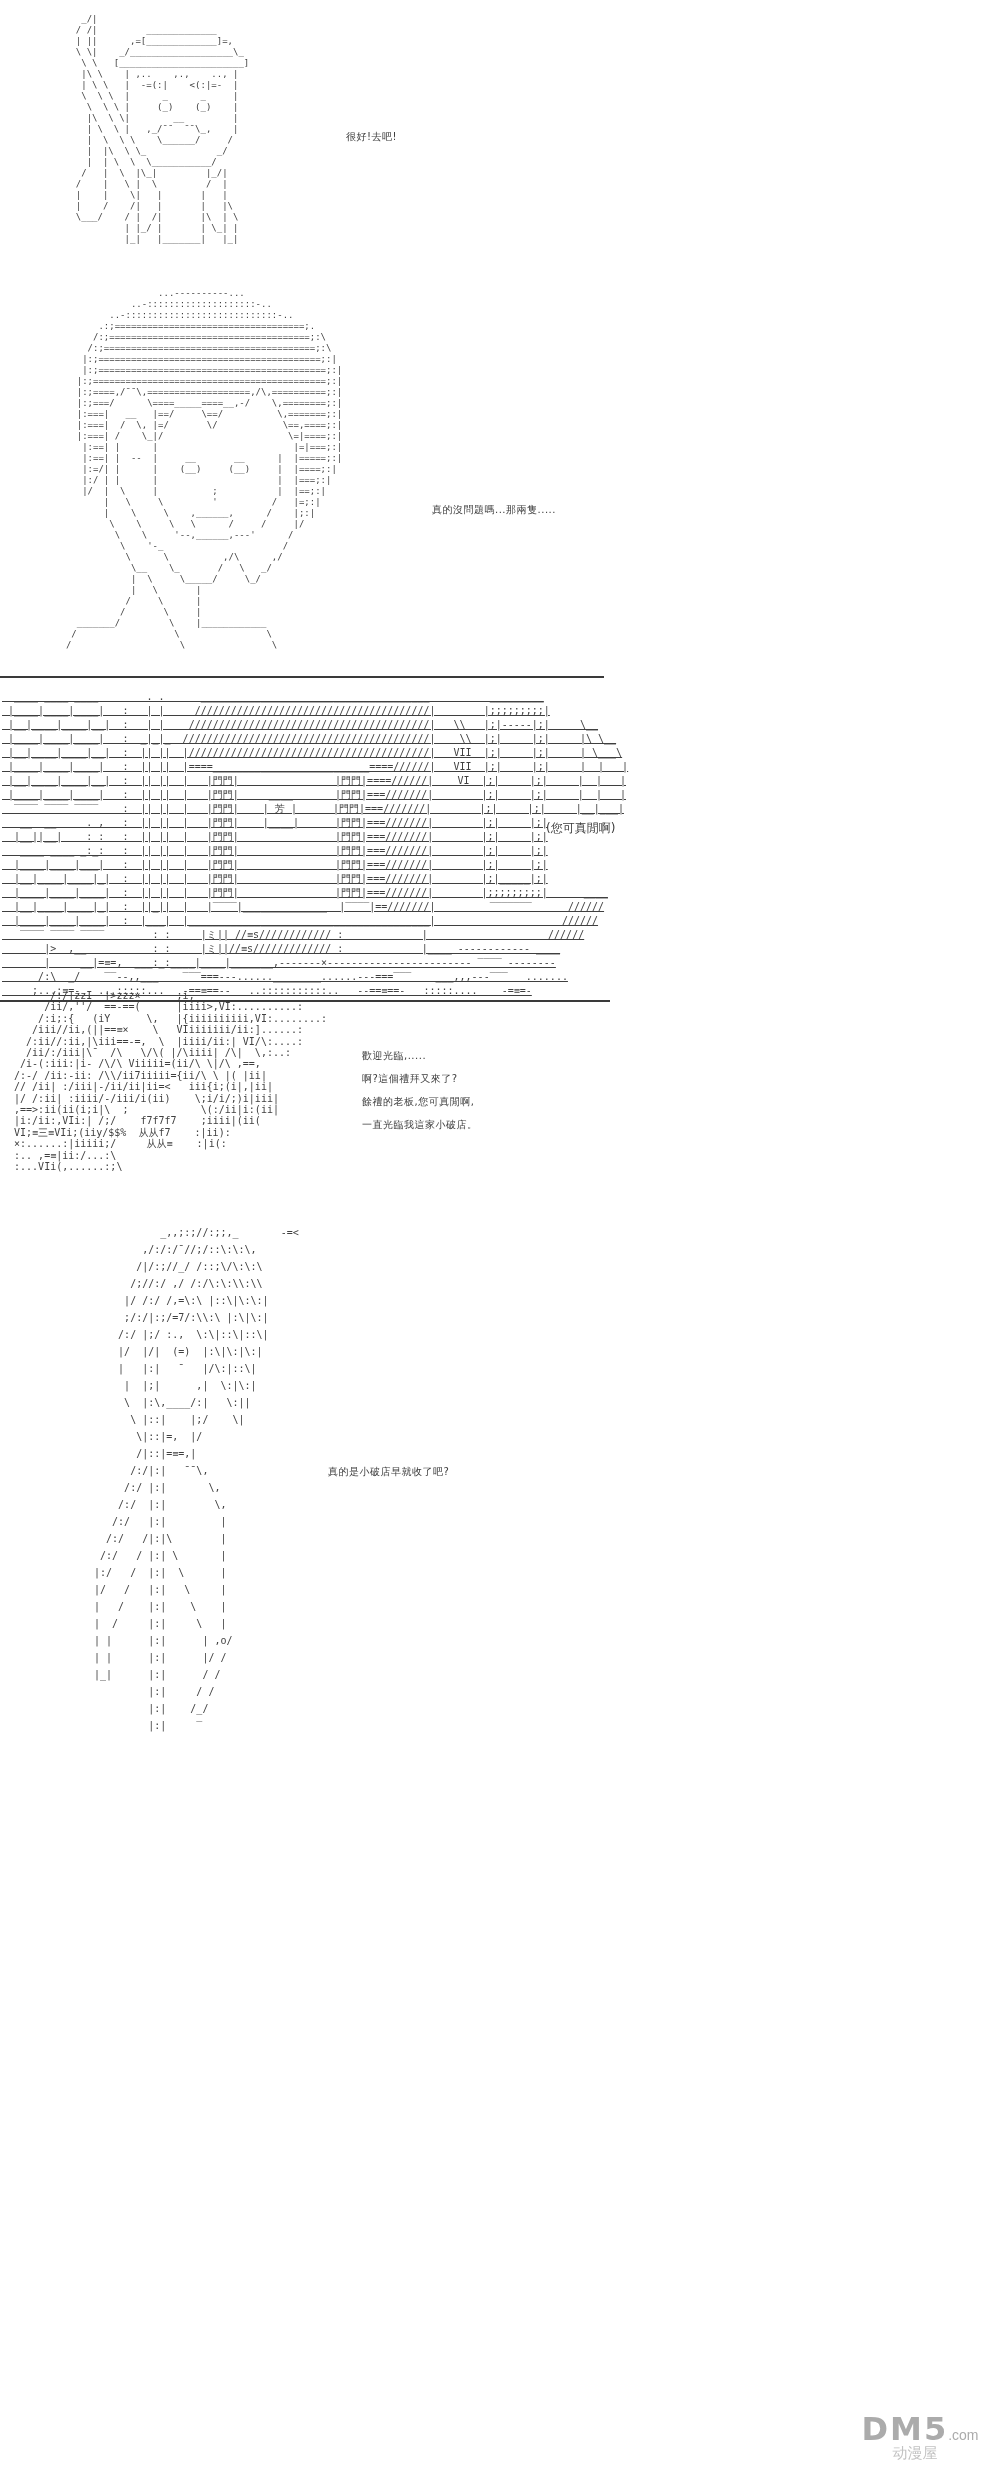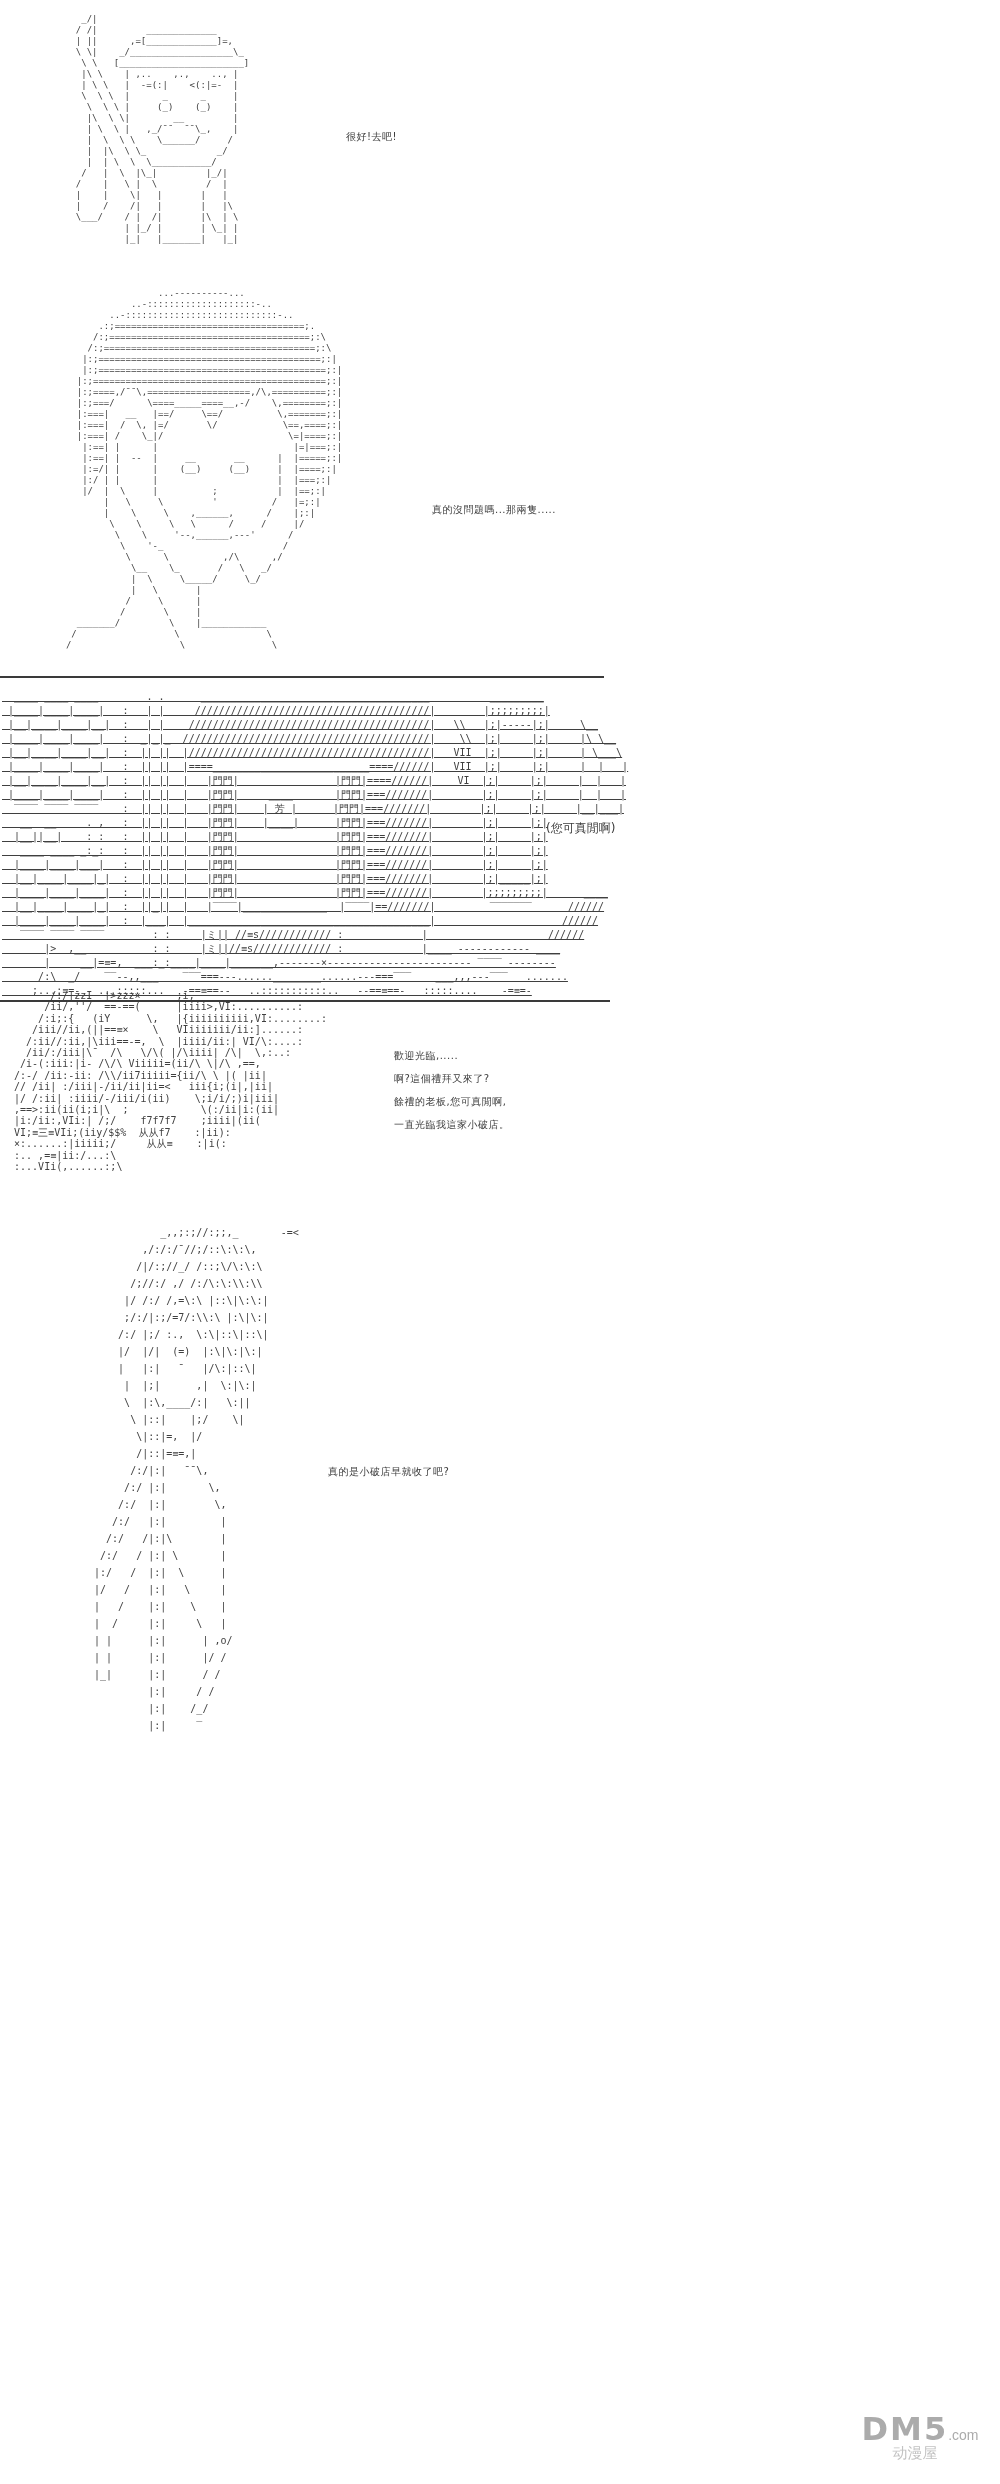--- a/index.html
+++ b/index.html
@@ -20,21 +20,21 @@
   #aa4 { left:2px;   top:990px; font-size:10px; line-height:11.4px;}
   #aa5 { left:58px;  top:1224px; font-size:10px; line-height:17px;margin-left:30px;}
   .dlg {
     position:absolute;
     font-size:10px; color:#3c3c3c; letter-spacing:0.5px;
     font-family:"DejaVu Sans", sans-serif;
     white-space:pre-line; line-height:23px;
   }
   #dlg1 { left:346px; top:125px; }
   #dlg2 { left:408px; top:498px;margin-left:24px; }
-  #dlg4 { left:362px; top:1044px;margin-left:32px; }
+  #dlg4 { left:362px; top:1044px; }
   #dlg5 { left:328px; top:1460px;text-align:right; }
   .shop-label {
     position:absolute; left:546px; top:820px;
     font-size:12px; color:#3c3c3c;
     font-family:"DejaVu Sans", sans-serif;
   }
   .divider {
     position:absolute; left:0; height:0;
     border-top:2px solid #3a3a3a;
   }

